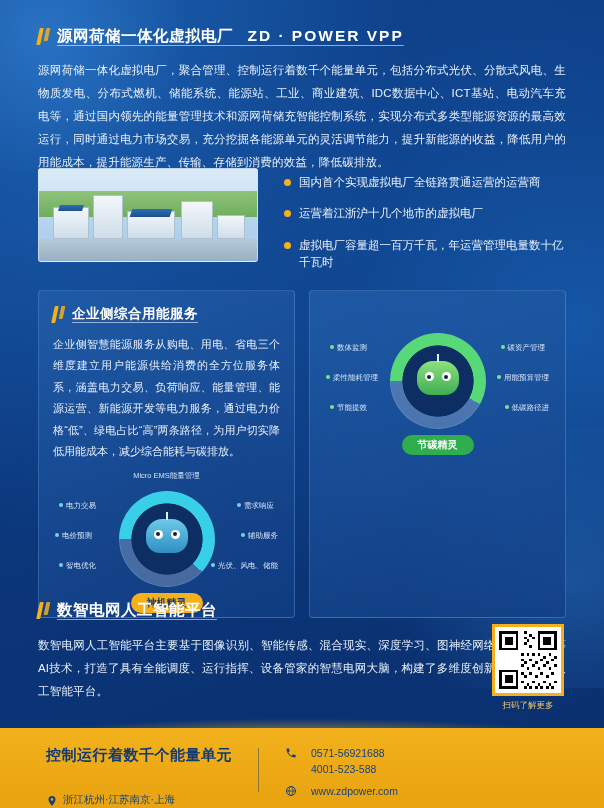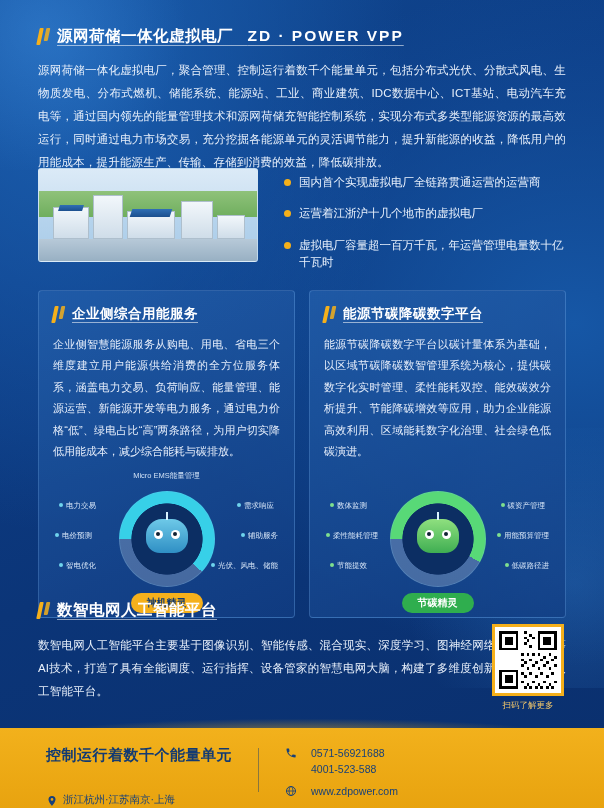--- a/index.html
+++ b/index.html
@@ -198,28 +198,20 @@
         <div class="lbl" style="left:2px;top:58px;">电价预测</div>
         <div class="lbl" style="left:6px;top:88px;">智电优化</div>
         <div class="lbl" style="right:6px;top:28px;">需求响应</div>
         <div class="lbl" style="right:2px;top:58px;">辅助服务</div>
         <div class="lbl" style="right:2px;top:88px;">光伏、风电、储能</div>
         <div class="pill">神机精灵</div>
       </div>
     </div>
 
     <div class="card green">
-      <div class="head">
-        <span class="bars">
-            <i></i>
-            <i class="s"></i>
-          </span>
-        <span class="title">能源节碳降碳数字平台</span>
-      </div>
-      <div class="ptext">能源节碳降碳数字平台以碳计量体系为基础，以区域节碳降碳数智管理系统为核心，提供碳数字化实时管理、柔性能耗双控、能效碳效分析提升、节能降碳增效等应用，助力企业能源高效利用、区域能耗数字化治理、社会绿色低碳演进。</div>
       <div class="diagram">
         <div class="ring green"></div>
         <div class="mascot g">
           <div class="body">
               <span class="ant"></span>
               <span class="eye l"></span>
               <span class="eye r"></span>
             </div>
         </div>
         <div class="lbl" style="left:6px;top:28px;">数体监测</div>

